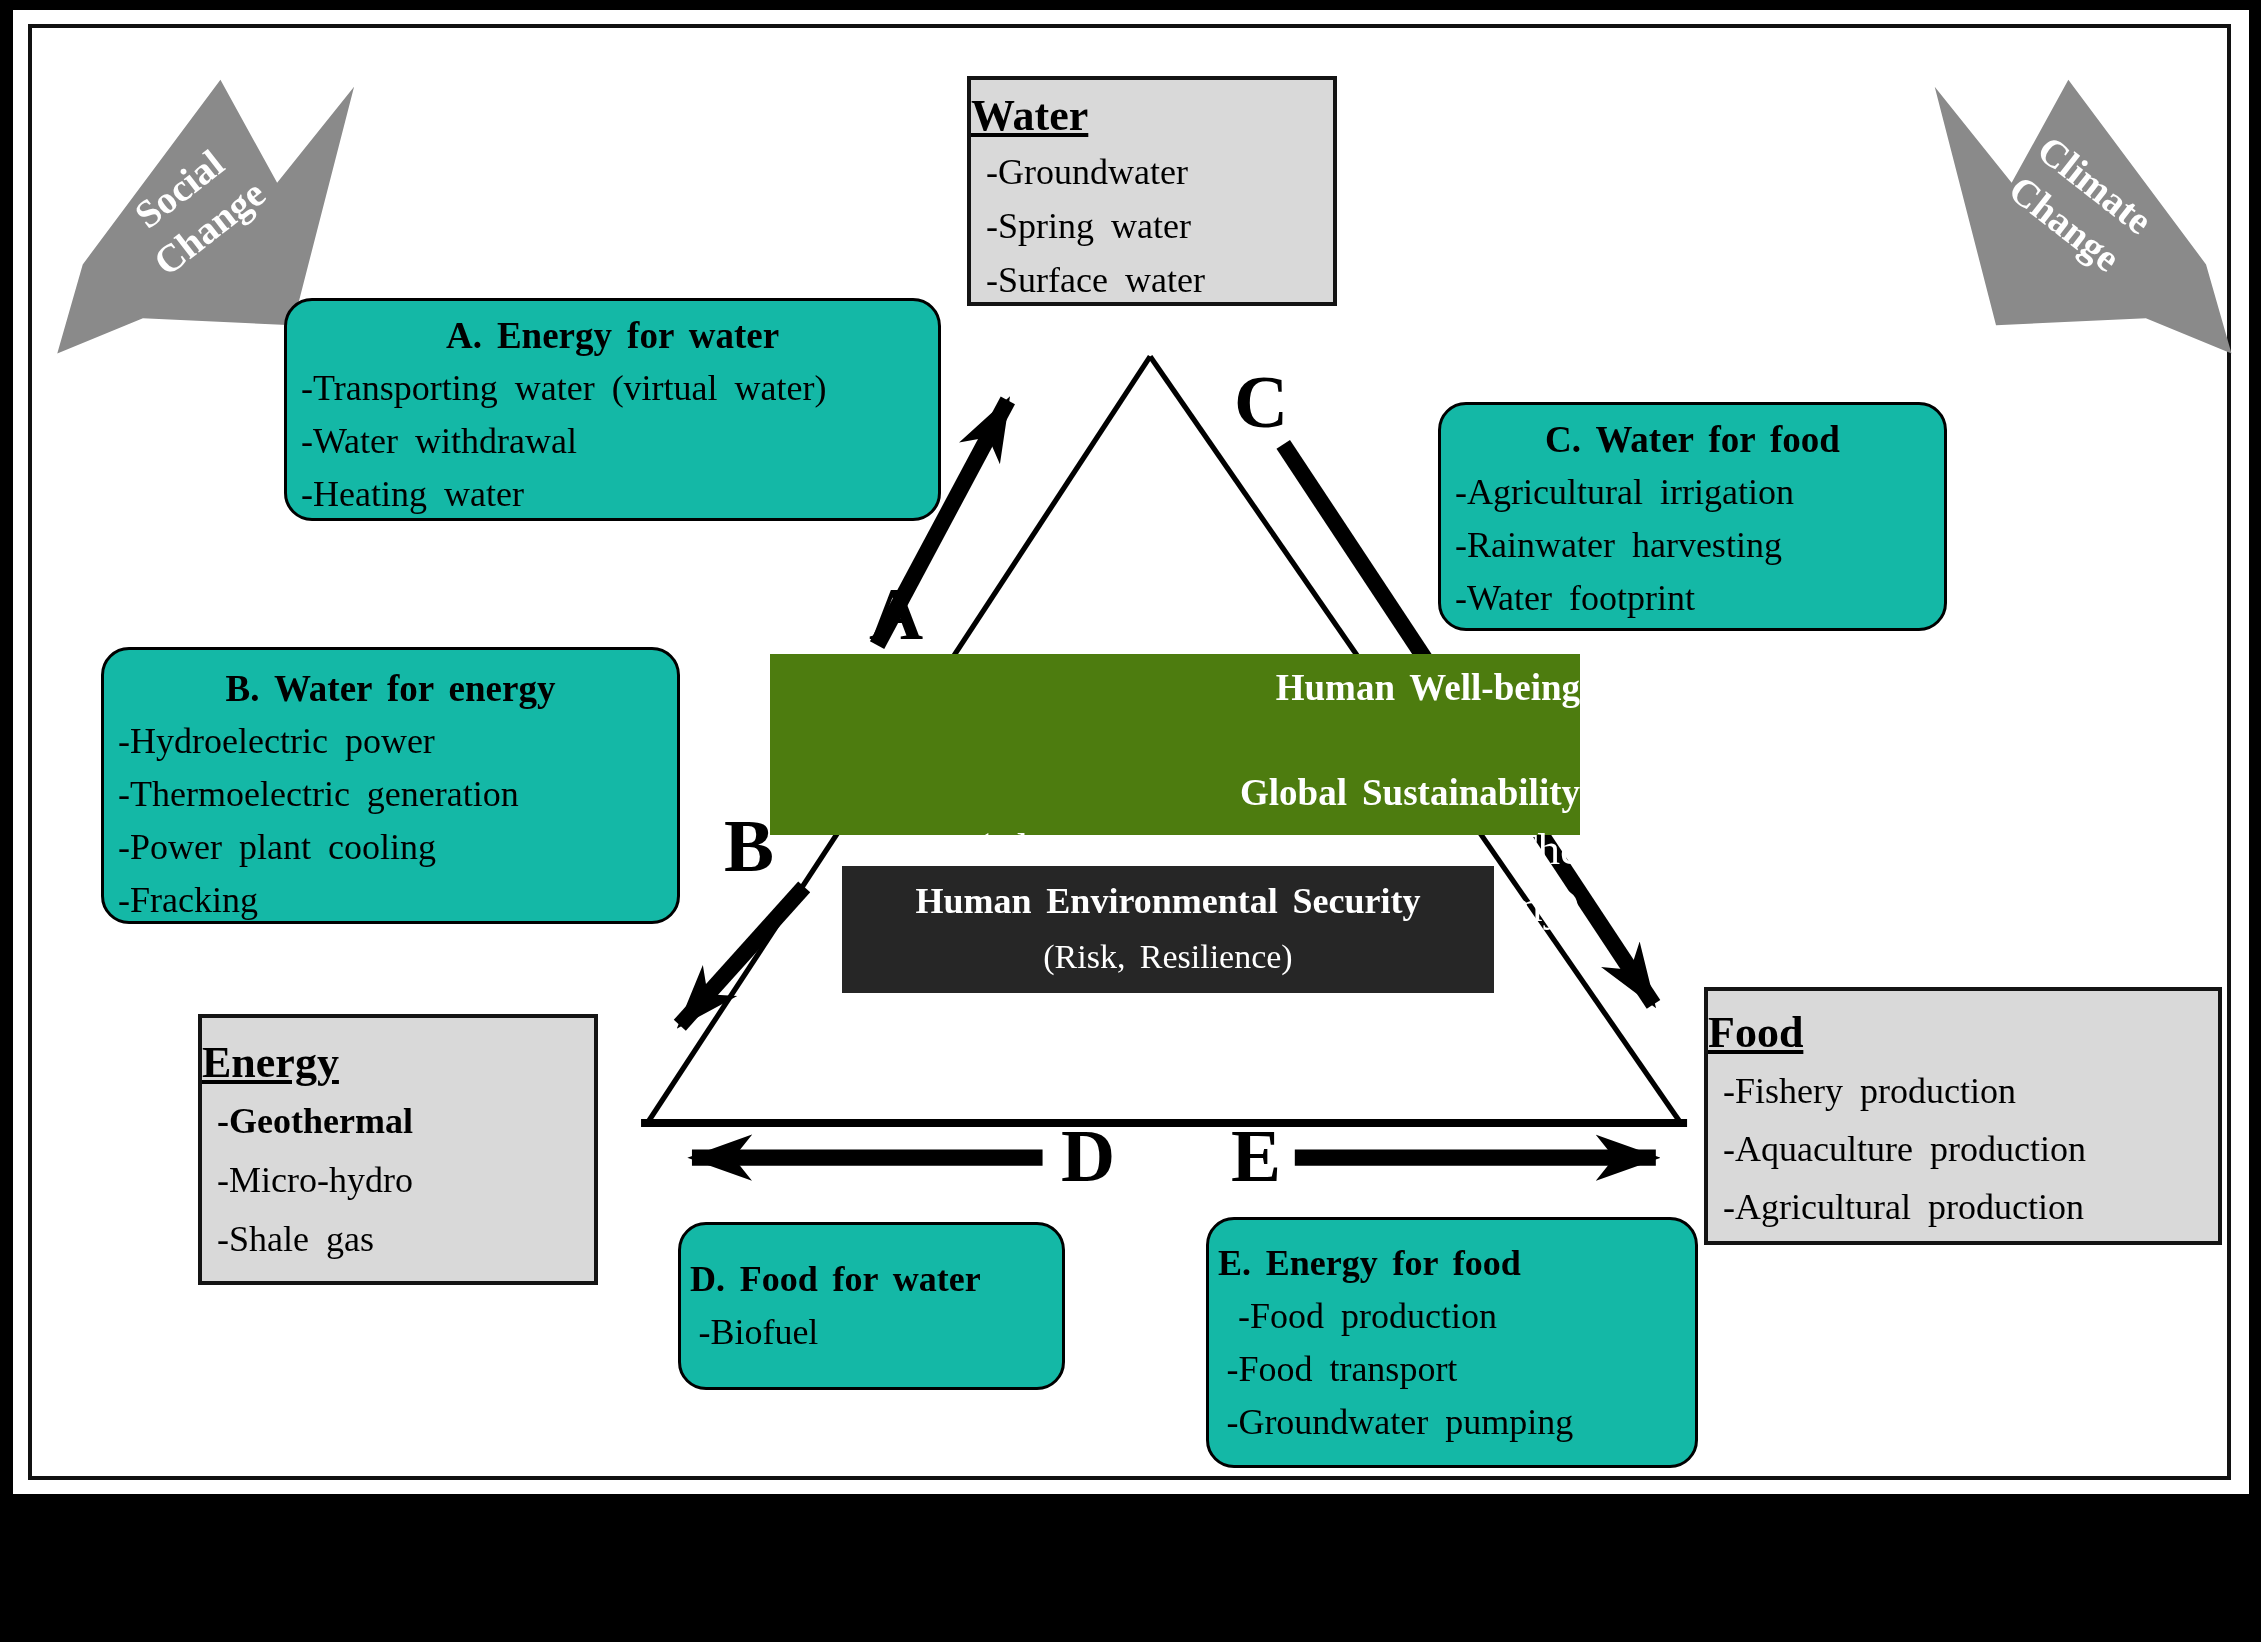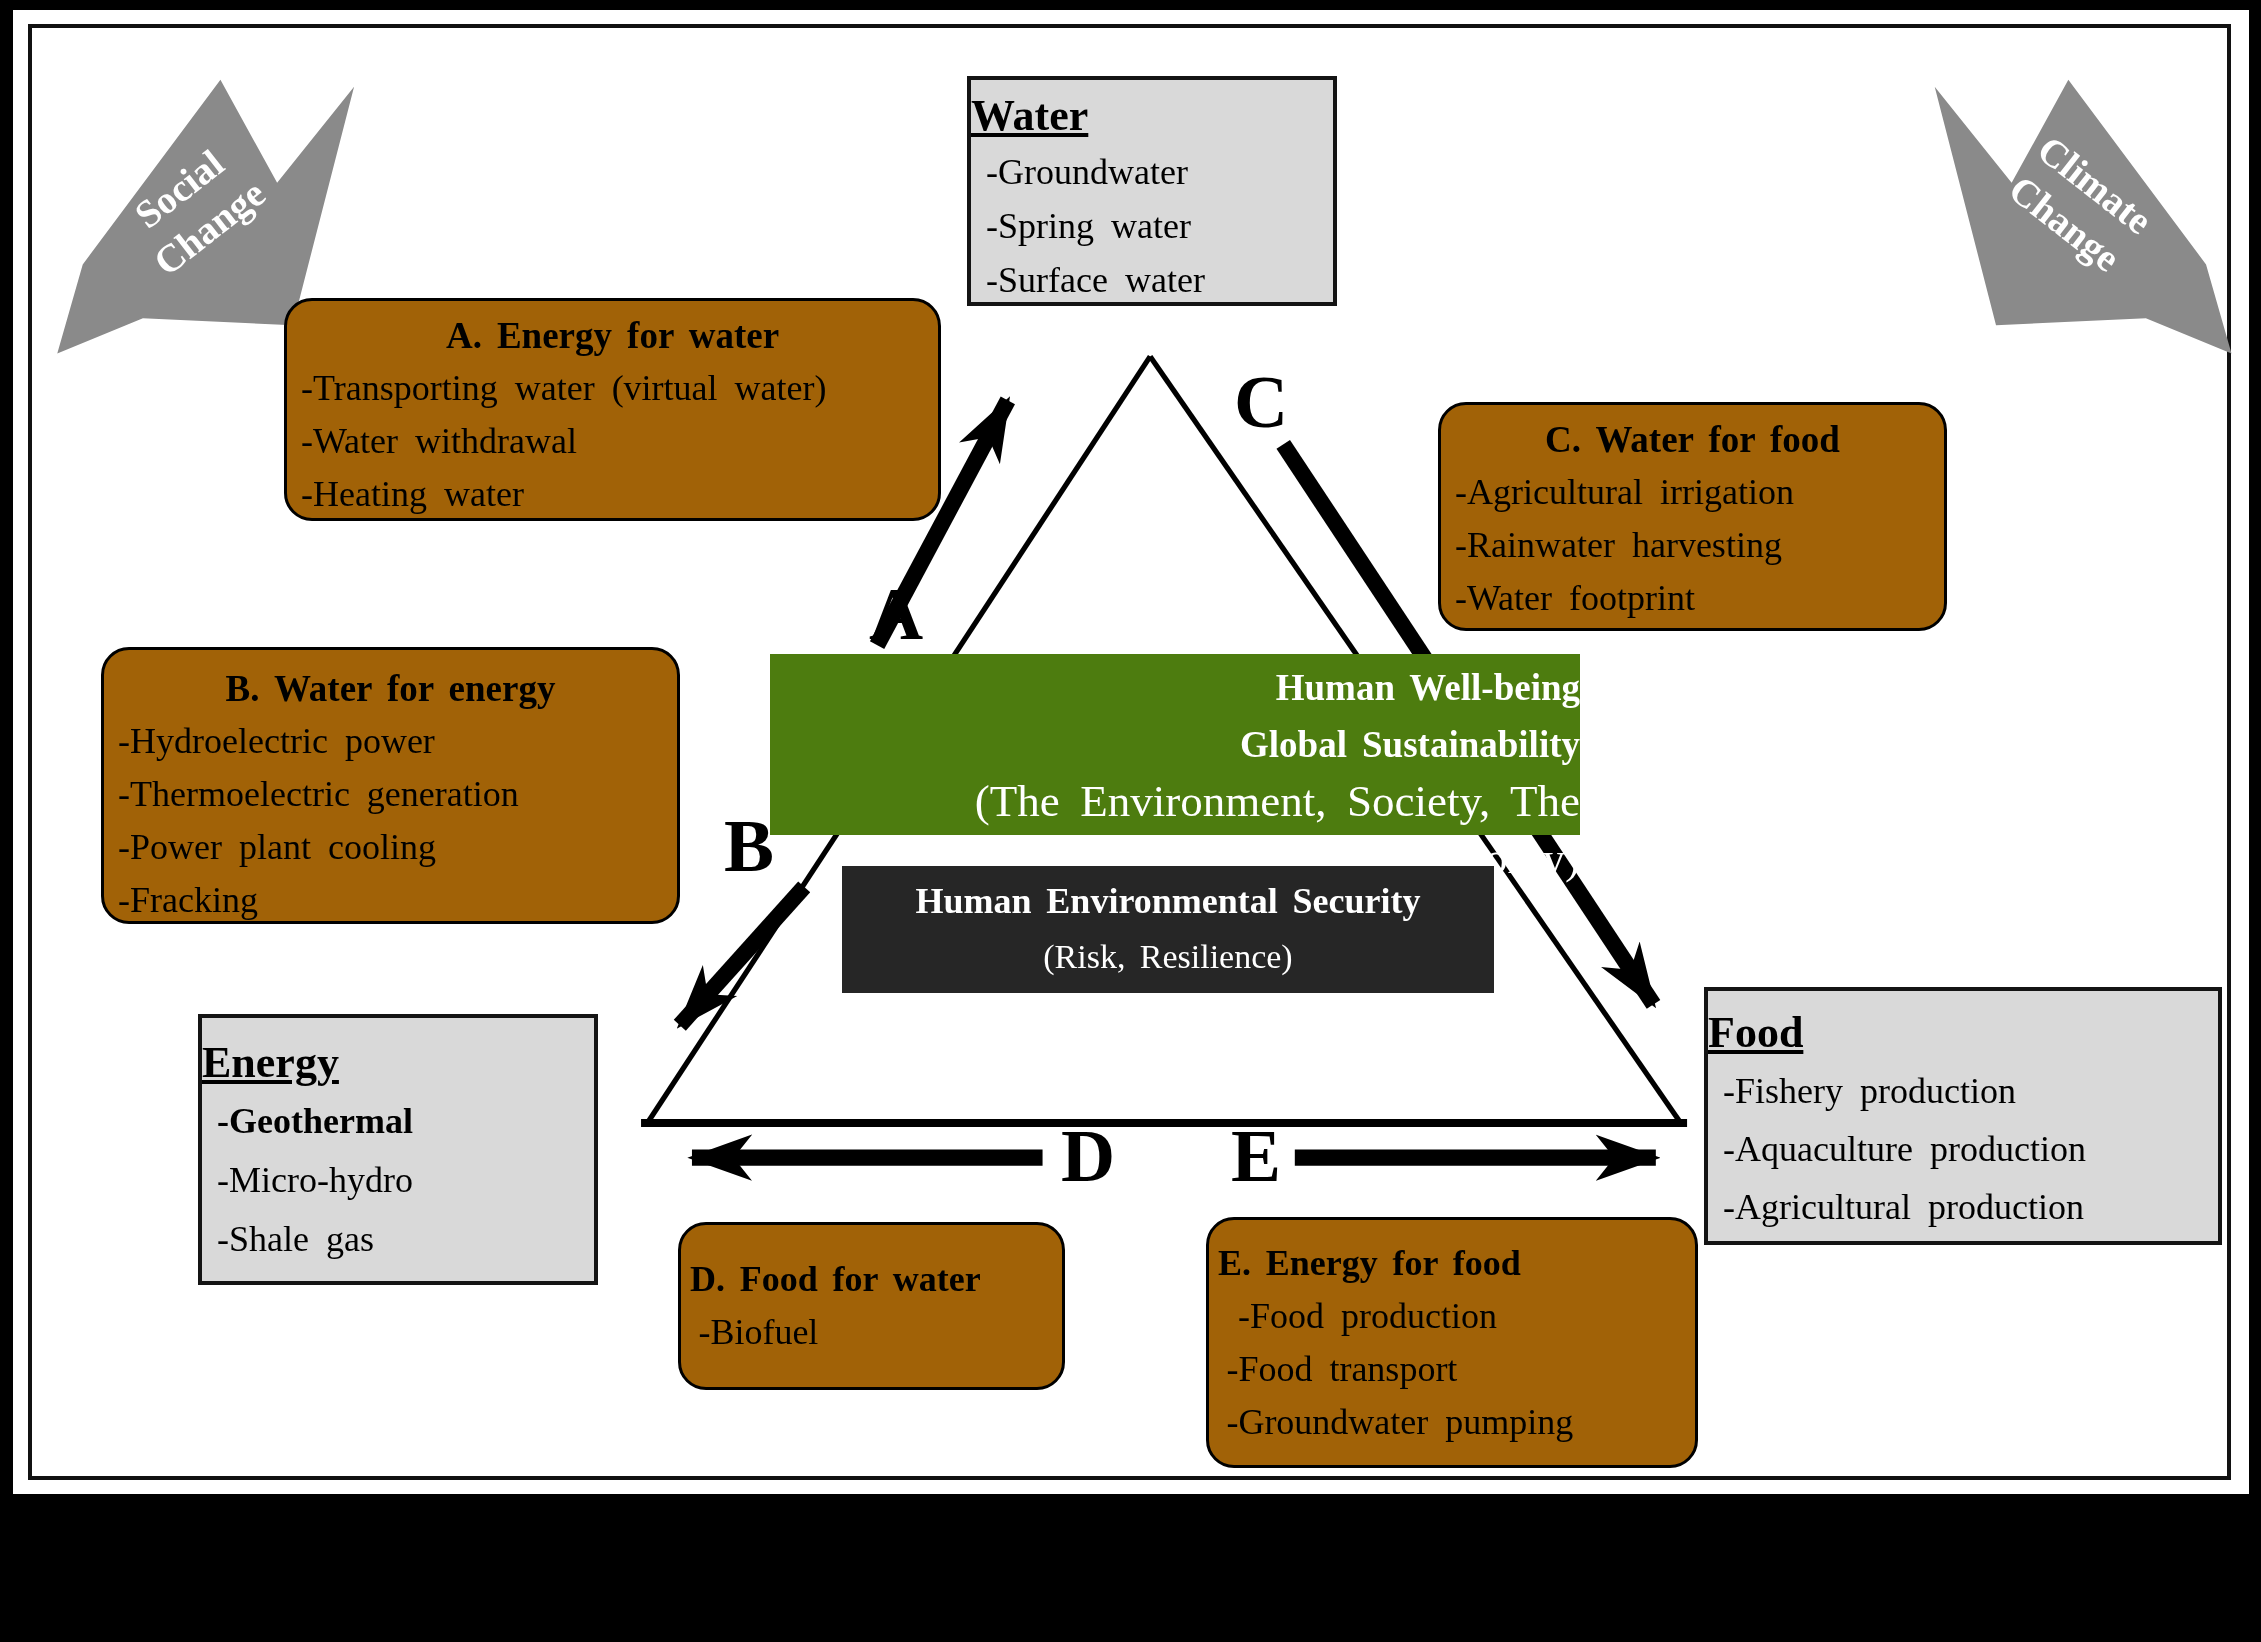--- a/index.html
+++ b/index.html
@@ -5,29 +5,29 @@
   html,body{
     margin:0;padding:0;background:#000;width:2261px;height:1642px;
     font-family:"Liberation Serif","DejaVu Serif",serif;
     overflow:hidden;
   }
   #stage{position:absolute;left:0;top:0;width:2261px;height:1642px;}
   .page{position:absolute;left:12.7px;top:10.4px;width:2236px;height:1484px;background:#ffffff;}
   .frame{position:absolute;left:28px;top:24px;width:2203px;height:1456px;border:4.6px solid #111;box-sizing:border-box;}
   svg.overlay{position:absolute;left:0;top:0;width:2261px;height:1642px;z-index:2;}
   .gbox{position:absolute;background:#d9d9d9;border:4px solid #141414;box-sizing:border-box;z-index:3;color:#000;}
-  .rbox{position:absolute;background:#a16207;border:3.5px solid #000;border-radius:28px;box-sizing:border-box;z-index:3;color:#000;}
+  .rbox{position:absolute;background:#14b8a6;border:3.5px solid #000;border-radius:28px;box-sizing:border-box;z-index:3;color:#000;}
   .blackbox{position:absolute;background:#4d7c0f;color:#fff;z-index:4;text-align:right;}
   .darkbox{position:absolute;background:#262626;color:#fff;z-index:4;text-align:center;}
   .node-title{text-align:left;font-weight:bold;font-size:44px;line-height:58px;margin-top:7px;word-spacing:5.8px;text-decoration:underline;}
   .node-item{font-size:36px;line-height:54px;padding-left:15px;white-space:nowrap;word-spacing:8px;}
   .link-title-c{text-align:center;font-weight:bold;font-size:37px;line-height:53px;margin-top:8px;word-spacing:5.8px;}
   .link-title-l{font-weight:bold;font-size:36px;line-height:53px;padding-left:9px;word-spacing:5.8px;white-space:nowrap;}
   .link-item{font-size:36px;line-height:53px;padding-left:14px;white-space:nowrap;word-spacing:8px;}
-  .wb-line-b{font-weight:bold;font-size:37px;line-height:57px;word-spacing:5.8px;}
+  .wb-line-b{font-weight:bold;font-size:37px;line-height:57px;word-spacing:5.8px;margin-top:48px;}
   .wb-line{font-size:45px;line-height:57px;word-spacing:9.3px;}
   .hes-line-b{font-weight:bold;font-size:36px;line-height:58px;word-spacing:5.8px;}
   .hes-line{font-size:34px;line-height:53px;word-spacing:5.8px;}
   .edge-label{position:absolute;z-index:5;font-weight:bold;font-size:75px;color:#000;transform:translate(-50%,-50%);}
   .driver-text{position:absolute;z-index:5;color:#fff;font-weight:bold;font-size:39px;line-height:49px;text-align:center;white-space:nowrap;}
   .driver-social{left:194px;top:208px;transform:translate(-50%,-50%) rotate(-38deg);}
   .driver-climate{left:2080px;top:204px;transform:translate(-50%,-50%) rotate(38deg);}
 </style>
 </head>
 <body>

